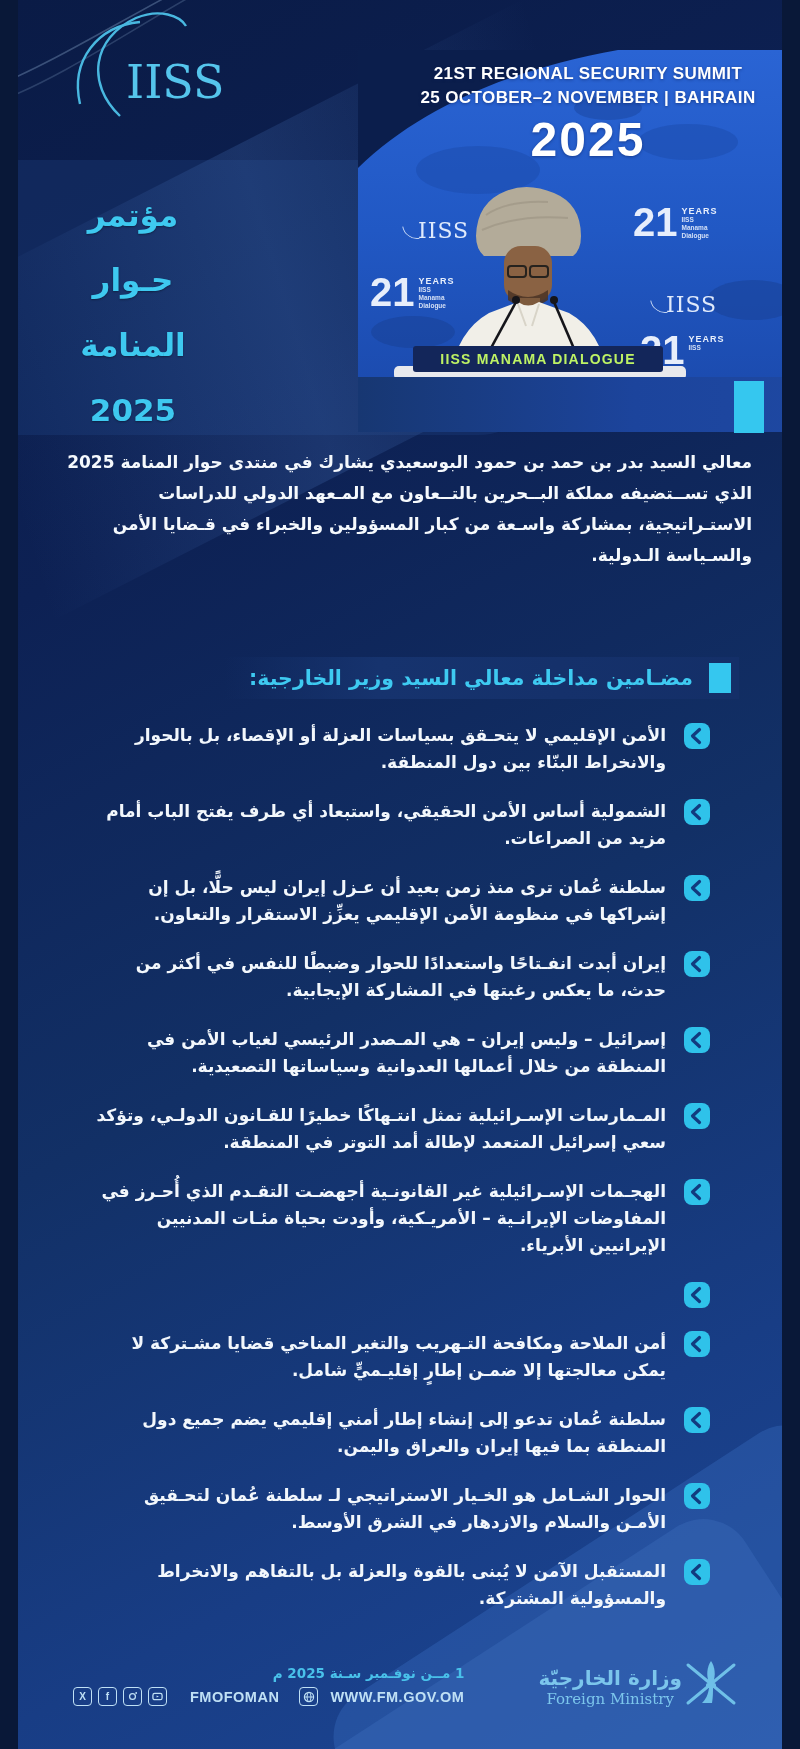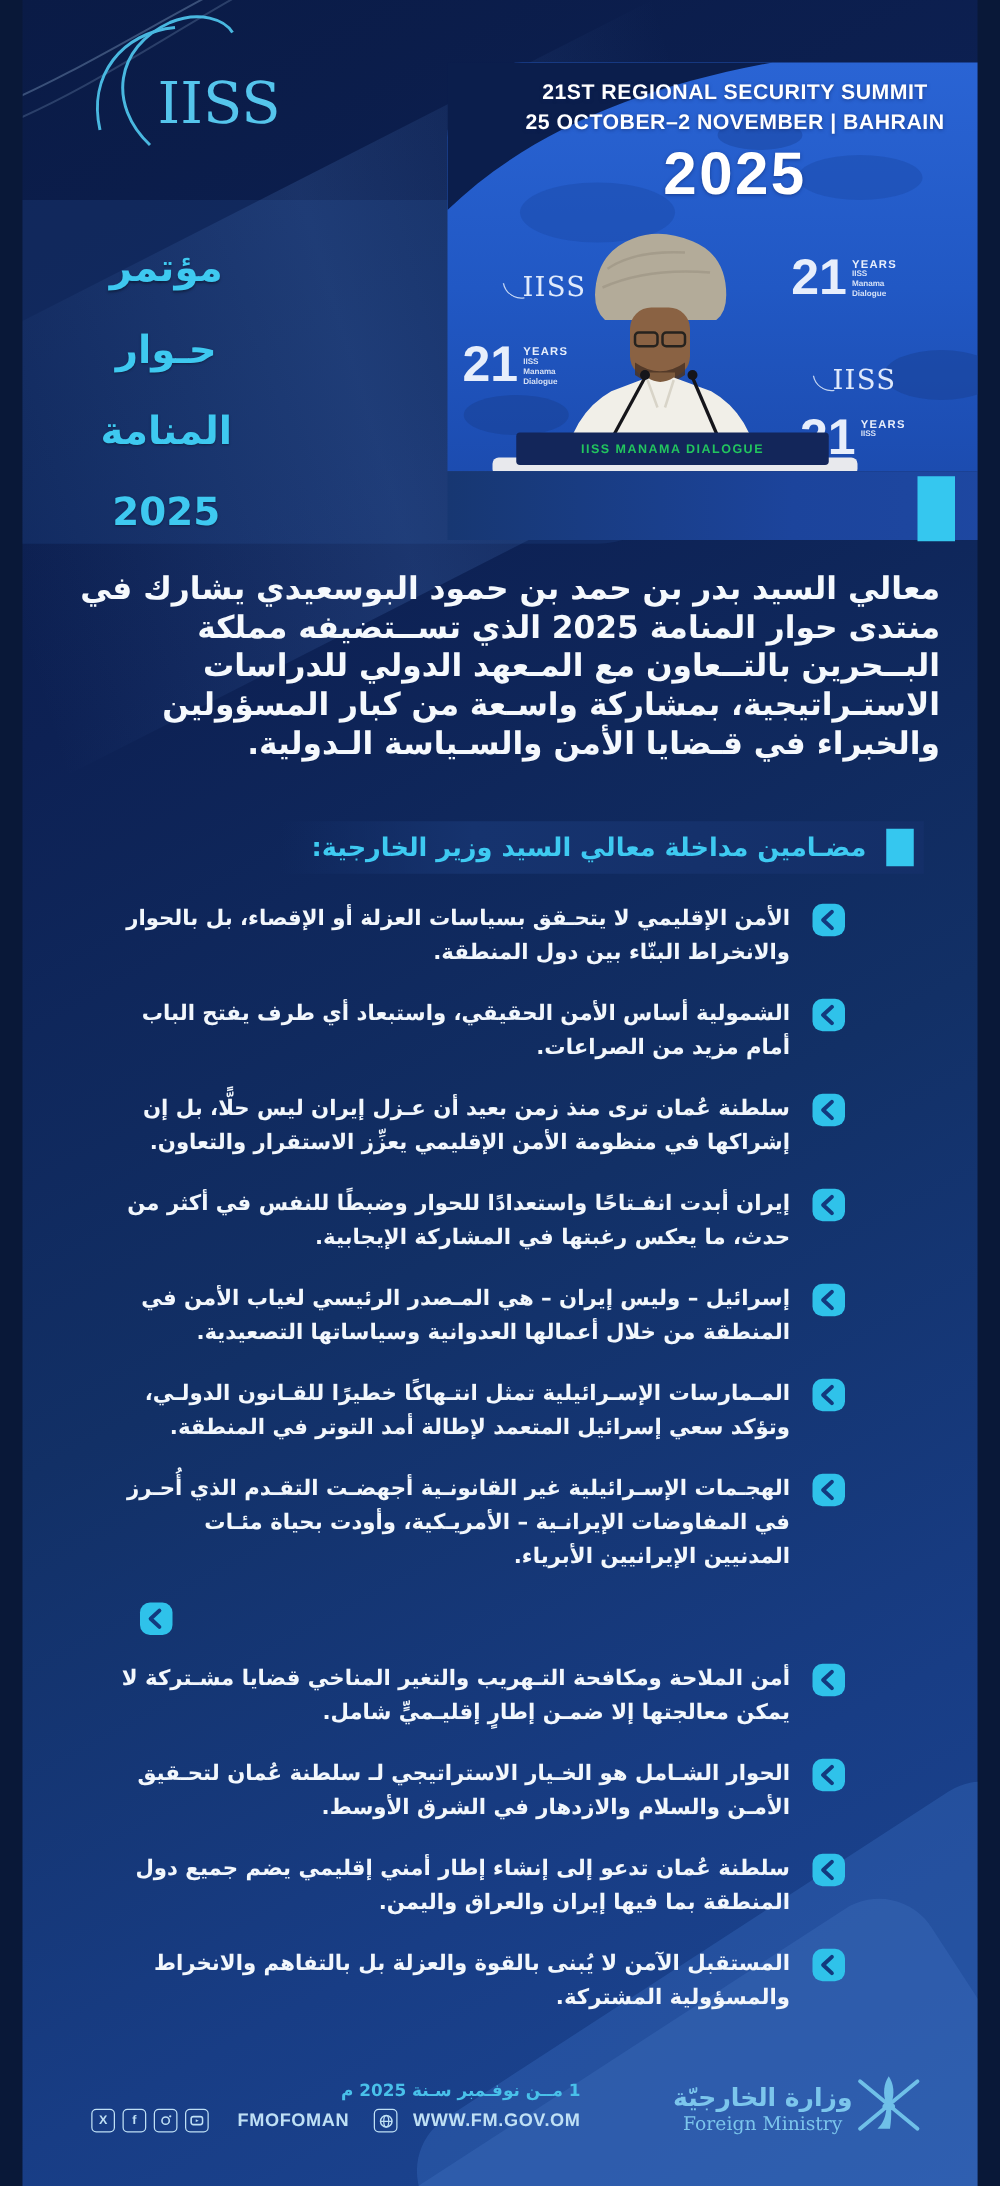--- a/index.html
+++ b/index.html
@@ -34,37 +34,37 @@
   .pyear{top:112px;font-size:48px;letter-spacing:2px;}
   .mini-iiss{position:absolute;color:#eaf2ff;font-family:"DejaVu Serif",serif;font-size:22px;letter-spacing:1px;opacity:.95;}
   .mini-iiss::before{content:"";position:absolute;left:-16px;top:-9px;width:28px;height:28px;border-radius:50%;
                      border:1.6px solid transparent;border-bottom-color:rgba(235,245,255,.85);transform:rotate(35deg);}
   .years-badge{position:absolute;display:flex;color:#f2f7ff;opacity:.95;font-family:"Liberation Sans",sans-serif;}
   .years-badge .num{font-size:40px;font-weight:bold;line-height:40px;}
   .years-badge .col{margin-left:4px;padding-top:4px;}
   .years-badge .yr{font-size:9px;font-weight:bold;letter-spacing:1px;}
   .years-badge .sub{font-size:6.5px;font-weight:bold;opacity:.9;line-height:8px;}
   .podium-sign{left:395px;top:346px;width:250px;height:26px;background:#13265a;border-radius:3px;
-               display:flex;align-items:center;justify-content:center;color:#22c55e;z-index:5;
-               font-family:"Liberation Sans",sans-serif;font-weight:bold;font-size:10px;letter-spacing:1.2px;}
+               display:flex;align-items:center;justify-content:center;color:#bef264;z-index:5;
+               font-family:"Liberation Sans",sans-serif;font-weight:bold;font-size:14px;letter-spacing:1.2px;}
   
   .mid-band{left:340px;top:377px;width:460px;height:55px;background:linear-gradient(90deg,#173772 0%,#1c449c 60%,#1e48a2 100%);}
   .cyan-sq{right:18px;top:381px;width:30px;height:52px;background:#35c7ef;}
   
   .intro{left:30px;right:30px;top:430px;direction:rtl;text-align:right;color:#f5f9fd;
-         font-weight:bold;font-size:25px;line-height:31px;}
+         font-weight:bold;font-size:17px;line-height:31px;}
   
   .section-heading{right:43px;top:657px;width:515px;height:42px;
          background:linear-gradient(270deg,#142f68 0%,#16336e 70%,rgba(22,51,110,0) 100%);}
   .section-heading .txt{position:absolute;right:46px;left:14px;top:0;height:42px;line-height:42px;direction:rtl;
          text-align:right;color:#3ecaf1;font-weight:bold;font-size:20.5px;}
   .section-heading .sq{position:absolute;right:8px;top:6px;width:22px;height:30px;background:#35c7ef;}
   
   .bullets{left:0;right:0;top:722px;}
-  .bullet{display:flex;direction:rtl;padding:0 106px 0 76px;margin-bottom:22px;align-items:flex-start;justify-content:flex-end;}
+  .bullet{display:flex;direction:rtl;padding:0 72px 0 76px;margin-bottom:22px;align-items:flex-start;}
   .bullet .icon{flex:0 0 auto;width:26px;height:26px;border-radius:8px;background:#2fc2ea;margin-left:18px;
                 display:flex;align-items:center;justify-content:center;margin-top:1px;}
   .bullet .bullet-text{flex:1 1 auto;direction:rtl;text-align:right;color:#f2f7fc;font-weight:bold;
                 font-size:17px;line-height:27px;}
   
   .footer{left:0;right:0;top:1655px;height:94px;}
   .footer-left{position:absolute;left:55px;top:10px;color:#bfe0f5;}
   .f-date{direction:rtl;text-align:right;color:#49c1ea;font-weight:bold;font-size:13.5px;margin-bottom:6px;padding-left:60px;}
   .social-row{display:flex;align-items:center;direction:ltr;gap:6px;}
   .sicon{width:17px;height:17px;border:1.5px solid #bfe0f5;border-radius:4px;display:flex;align-items:center;
@@ -260,30 +260,30 @@
       </span>
       <span class="bullet-text">أمن الملاحة ومكافحة التـهريب والتغير المناخي قضايا مشـتركة لا يمكن معالجتها إلا ضمـن إطارٍ إقليـميٍّ شامل.</span>
     </div>
 
     <div class="bullet">
       <span class="icon">
         <svg width="26" height="26" viewBox="0 0 26 26">
           <polyline points="15.5,6.5 8.5,13 15.5,19.5" fill="none" stroke="#123a7e" stroke-width="3.2" stroke-linecap="round" stroke-linejoin="round"></polyline>
         </svg>
       </span>
+      <span class="bullet-text">سلطنة عُمان تدعو إلى إنشاء إطار أمني إقليمي يضم جميع دول المنطقة بما فيها إيران والعراق واليمن.</span>
+    </div>
+
+    <div class="bullet">
+      <span class="icon">
+        <svg width="26" height="26" viewBox="0 0 26 26">
+          <polyline points="15.5,6.5 8.5,13 15.5,19.5" fill="none" stroke="#123a7e" stroke-width="3.2" stroke-linecap="round" stroke-linejoin="round"></polyline>
+        </svg>
+      </span>
       <span class="bullet-text">الحوار الشـامل هو الخـيار الاستراتيجي لـ سلطنة عُمان لتحـقيق الأمـن والسلام والازدهار في الشرق الأوسط.</span>
-    </div>
-
-    <div class="bullet">
-      <span class="icon">
-        <svg width="26" height="26" viewBox="0 0 26 26">
-          <polyline points="15.5,6.5 8.5,13 15.5,19.5" fill="none" stroke="#123a7e" stroke-width="3.2" stroke-linecap="round" stroke-linejoin="round"></polyline>
-        </svg>
-      </span>
-      <span class="bullet-text">سلطنة عُمان تدعو إلى إنشاء إطار أمني إقليمي يضم جميع دول المنطقة بما فيها إيران والعراق واليمن.</span>
     </div>
 
     <div class="bullet">
       <span class="icon">
         <svg width="26" height="26" viewBox="0 0 26 26">
           <polyline points="15.5,6.5 8.5,13 15.5,19.5" fill="none" stroke="#123a7e" stroke-width="3.2" stroke-linecap="round" stroke-linejoin="round"></polyline>
         </svg>
       </span>
       <span class="bullet-text">المستقبل الآمن لا يُبنى بالقوة والعزلة بل بالتفاهم والانخراط والمسؤولية المشتركة.</span>
     </div>

